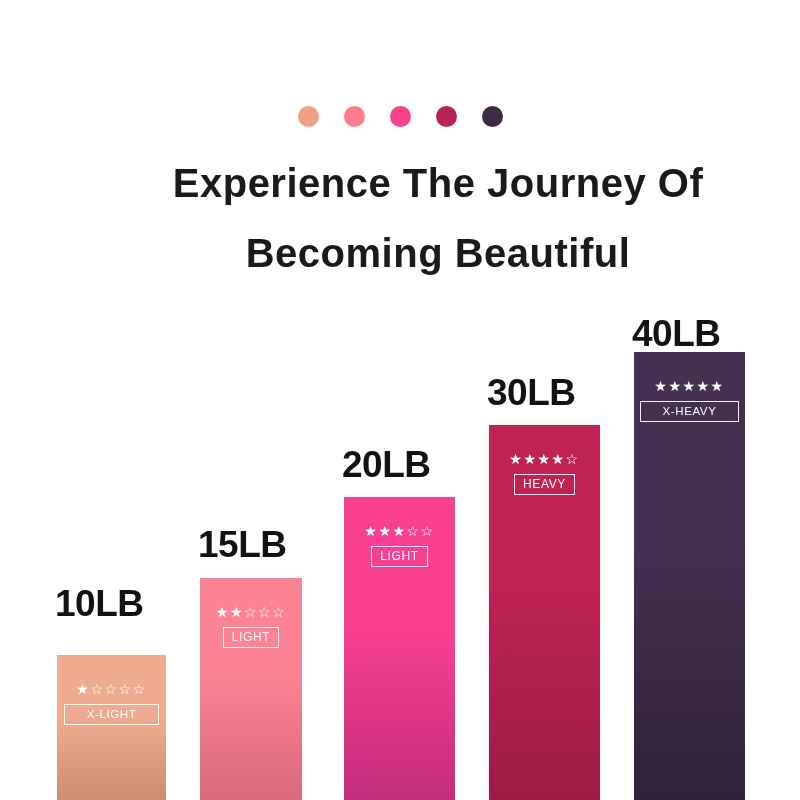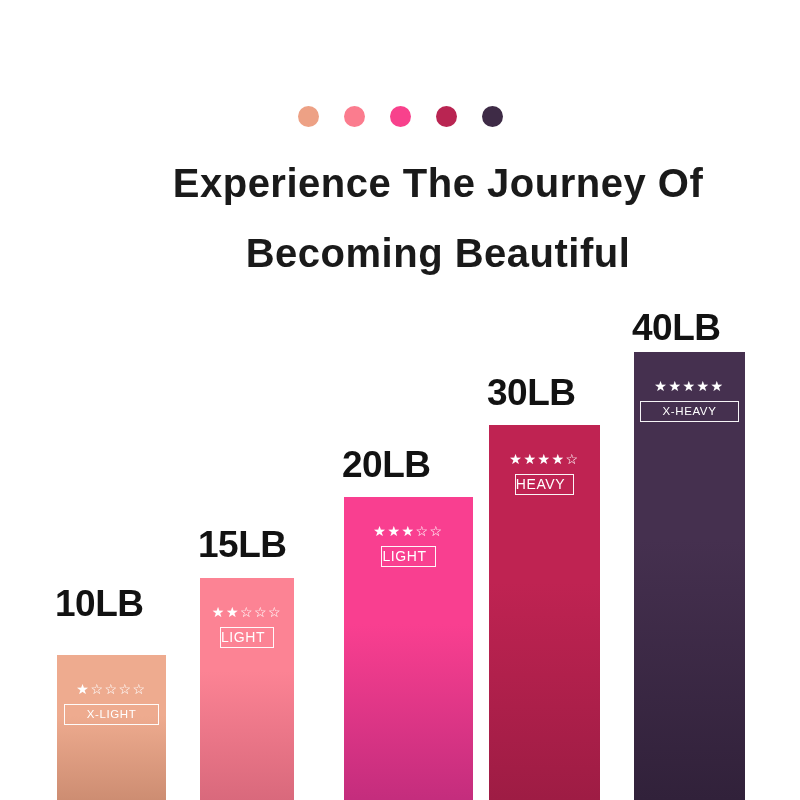--- a/index.html
+++ b/index.html
@@ -97,23 +97,23 @@
     line-height: 16px;
     letter-spacing: 1.5px;
     color: #ffffff;
     white-space: nowrap;
     text-shadow: 0 0 1px rgba(255,255,255,0.25);
   }
   .badge {
     margin-top: 7px;
     border: 1.6px solid rgba(255,255,255,0.95);
     color: #ffffff;
-    font-size: 14px;
+    font-size: 12px;
     letter-spacing: 0.6px;
-    padding: 3px 8px 3px 0;
+    padding: 3px 8px 3px 8px;
     line-height: 13px;
     white-space: nowrap;
   }
   .badge.wide { padding: 3px 22px; font-size: 11.5px; }
 </style>
 </head>
 <body>
 
 <div id="page">
 
@@ -133,49 +133,49 @@
   <div id="chart">
       <div class="bar-group" style="left: 57px; width: 109px; height: 215px;">
         <div class="bar-label" style="top: 0px;">10LB</div>
         <div class="bar" style="height: 145px; background: linear-gradient(rgb(238, 171, 143) 0%, rgb(238, 171, 143) 42%, rgb(205, 141, 114) 100%);">
           <div class="bar-inner">
             <div class="stars">★☆☆☆☆</div>
             <div class="badge wide">X-LIGHT</div>
           </div>
         </div>
       </div>
-      <div class="bar-group" style="left: 200px; width: 94px; height: 274px; text-align: right;">
+      <div class="bar-group" style="left: 200px; width: 102px; height: 274px; text-align: right;">
         <div class="bar-label" style="top: 0px;">15LB</div>
         <div class="bar" style="height: 222px; background: linear-gradient(rgb(252, 131, 148) 0%, rgb(252, 131, 148) 42%, rgb(217, 105, 124) 100%);">
           <div class="bar-inner">
             <div class="stars">★★☆☆☆</div>
             <div class="badge">LIGHT</div>
           </div>
         </div>
       </div>
-      <div class="bar-group" style="left: 344px; width: 129px; height: 354px;">
+      <div class="bar-group" style="left: 344px; width: 111px; height: 354px;">
         <div class="bar-label" style="top: 0px;">20LB</div>
         <div class="bar" style="height: 303px; background: linear-gradient(rgb(249, 63, 144) 0%, rgb(249, 63, 144) 42%, rgb(196, 45, 125) 100%);">
           <div class="bar-inner">
             <div class="stars">★★★☆☆</div>
             <div class="badge">LIGHT</div>
           </div>
         </div>
       </div>
       <div class="bar-group" style="left: 489px; width: 111px; height: 426px;">
         <div class="bar-label" style="top: 0px;">30LB</div>
         <div class="bar" style="height: 375px; background: linear-gradient(rgb(191, 35, 82) 0%, rgb(191, 35, 82) 42%, rgb(158, 28, 68) 100%);">
           <div class="bar-inner">
             <div class="stars">★★★★☆</div>
             <div class="badge">HEAVY</div>
           </div>
         </div>
       </div>
       <div class="bar-group" style="left: 634px; width: 111px; height: 499px;">
-        <div class="bar-label" style="top: 8px;">40LB</div>
+        <div class="bar-label" style="top: 14px;">40LB</div>
         <div class="bar" style="height: 448px; background: linear-gradient(rgb(69, 48, 79) 0%, rgb(69, 48, 79) 42%, rgb(49, 33, 58) 100%);">
           <div class="bar-inner">
             <div class="stars">★★★★★</div>
             <div class="badge wide">X-HEAVY</div>
           </div>
         </div>
       </div>
     </div>
 
 </div>

